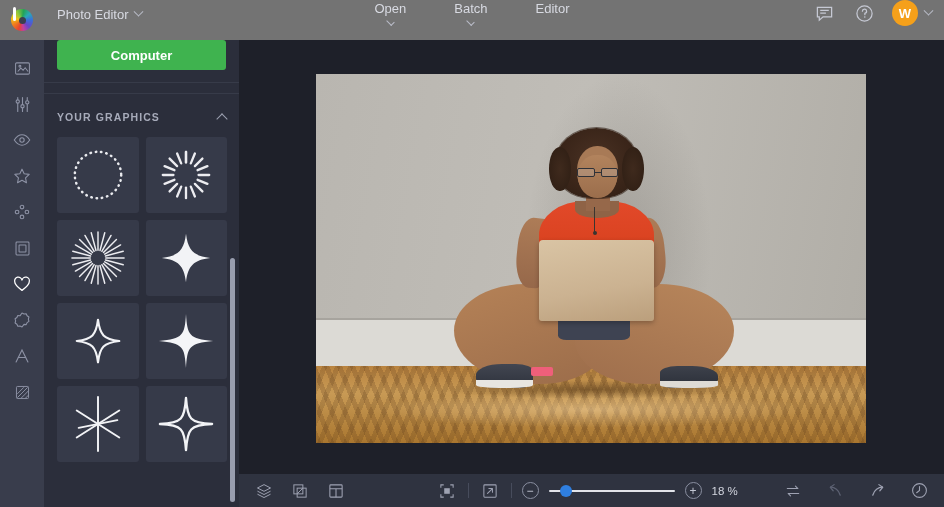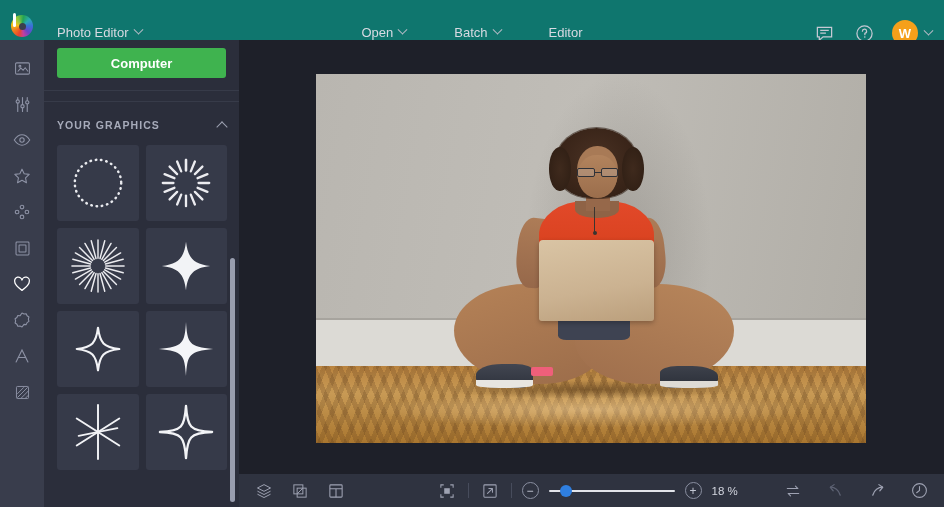--- a/index.html
+++ b/index.html
@@ -7,21 +7,21 @@
     width: 944px; height: 507px;
     background: #2b2e3b;
     font-family: "Liberation Sans", sans-serif;
     overflow: hidden;
   }
   .app { position: relative; width: 944px; height: 507px; background: #23252f; }
 
   
   .topbar {
     position: absolute; left: 0; top: 0; width: 944px; height: 46px;
-    background: #0f766e; display: flex; align-items: flex-end;
+    background: #737373; display: flex; align-items: flex-start;
   }
   .logo-wrap { width: 44px; height: 40px; display: flex; align-items: center; justify-content: center; position: relative; }
   .logo {
     width: 22px; height: 22px; border-radius: 50%;
     background:
       conic-gradient(from 200deg,
         #e8442f 0deg, #f07c1e 40deg, #f5c518 80deg,
         #8fc73e 130deg, #23a455 170deg, #2aa9b5 210deg,
         #3a6fd8 250deg, #6a45c7 295deg, #c33fa0 330deg, #e8442f 360deg);
     position: relative;
@@ -35,21 +35,21 @@
     position: absolute; left: 13px; top: 7px; width: 3px; height: 14px;
     background: #fff; border-radius: 1.5px;
   }
   .menu-btn {
     height: 28px; padding: 0 12px; display: flex; align-items: center; gap: 6px;
     color: #d8dae2; font-size: 13px; border-radius: 3px; cursor: pointer;
     border: 1px solid transparent; white-space: nowrap;
   }
   .chev { display: inline-block; width: 7px; height: 7px; border-right: 1.4px solid #b9bcc8; border-bottom: 1.4px solid #b9bcc8; transform: rotate(45deg) translate(-2px,-2px); }
   .center-group { position: absolute; left: 0; right: 0; display: flex; justify-content: center; gap: 22px; pointer-events: none; }
-  .center-group > * { pointer-events: auto; }
+  .center-group > * { pointer-events: auto; flex-direction: column; }
   .right-group { position: absolute; right: 12px; display: flex; align-items: center; gap: 16px; }
   .icon-btn { width: 24px; height: 24px; display: flex; align-items: center; justify-content: center; cursor: pointer; color: #c6c9d4; }
   .avatar {
     width: 26px; height: 26px; border-radius: 50%; background: #f5a01a;
     color: #fff; font-size: 13px; font-weight: bold; display: flex;
     align-items: center; justify-content: center; cursor: pointer;
   }
   .avatar-chev { margin-left: 2px; }
 
   
@@ -68,21 +68,21 @@
   .panel {
     position: absolute; left: 44px; top: 40px; width: 195px; height: 467px;
     background: #2b2e3b; overflow: hidden;
   }
   .panel-head {
     height: 38px; display: flex; align-items: center; justify-content: space-between;
     padding: 0 13px;
   }
   .panel-title { color: #a7abba; font-size: 10.5px; letter-spacing: 1.1px; font-weight: bold; }
   .help-dot { width: 14px; height: 14px; cursor: pointer; color: #b6bac8; }
-  .panel-sec { padding: 8px 13px 12px 13px; }
+  .panel-sec { padding: 0 13px 12px 13px; }
   .btn-green {
     width: 100%; height: 30px; background: #3fb34f; border: none; border-radius: 3px;
     color: #fff; font-size: 13px; font-weight: bold; cursor: pointer;
     font-family: "Liberation Sans", sans-serif;
   }
   .btn-outline {
     width: 100%; height: 31px; background: transparent; border: 1px solid #4b4f60;
     border-radius: 3px; color: #e2e4ea; font-size: 13px; cursor: pointer;
     font-family: "Liberation Sans", sans-serif;
   }

